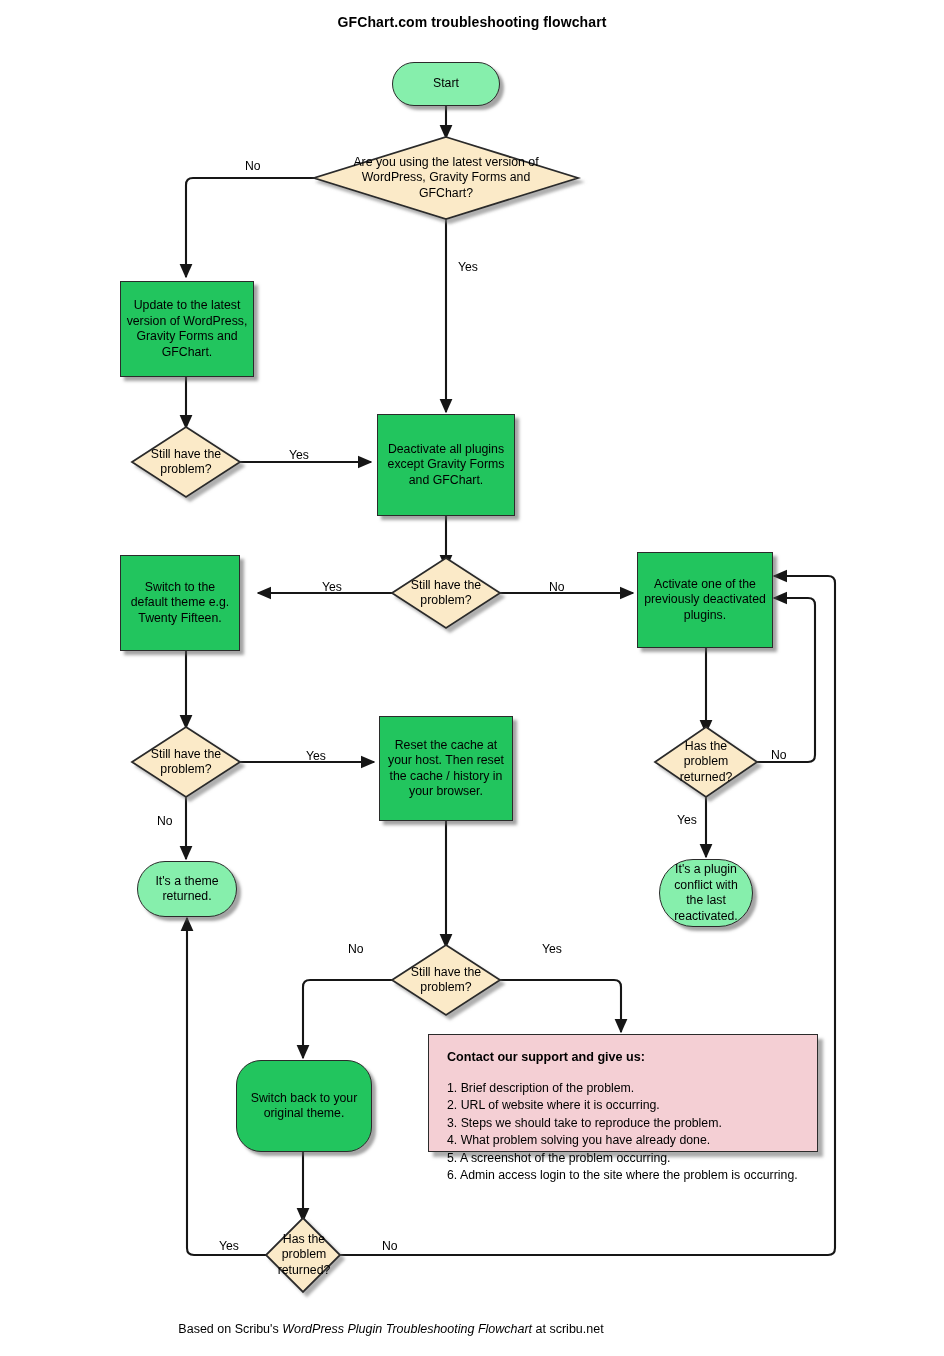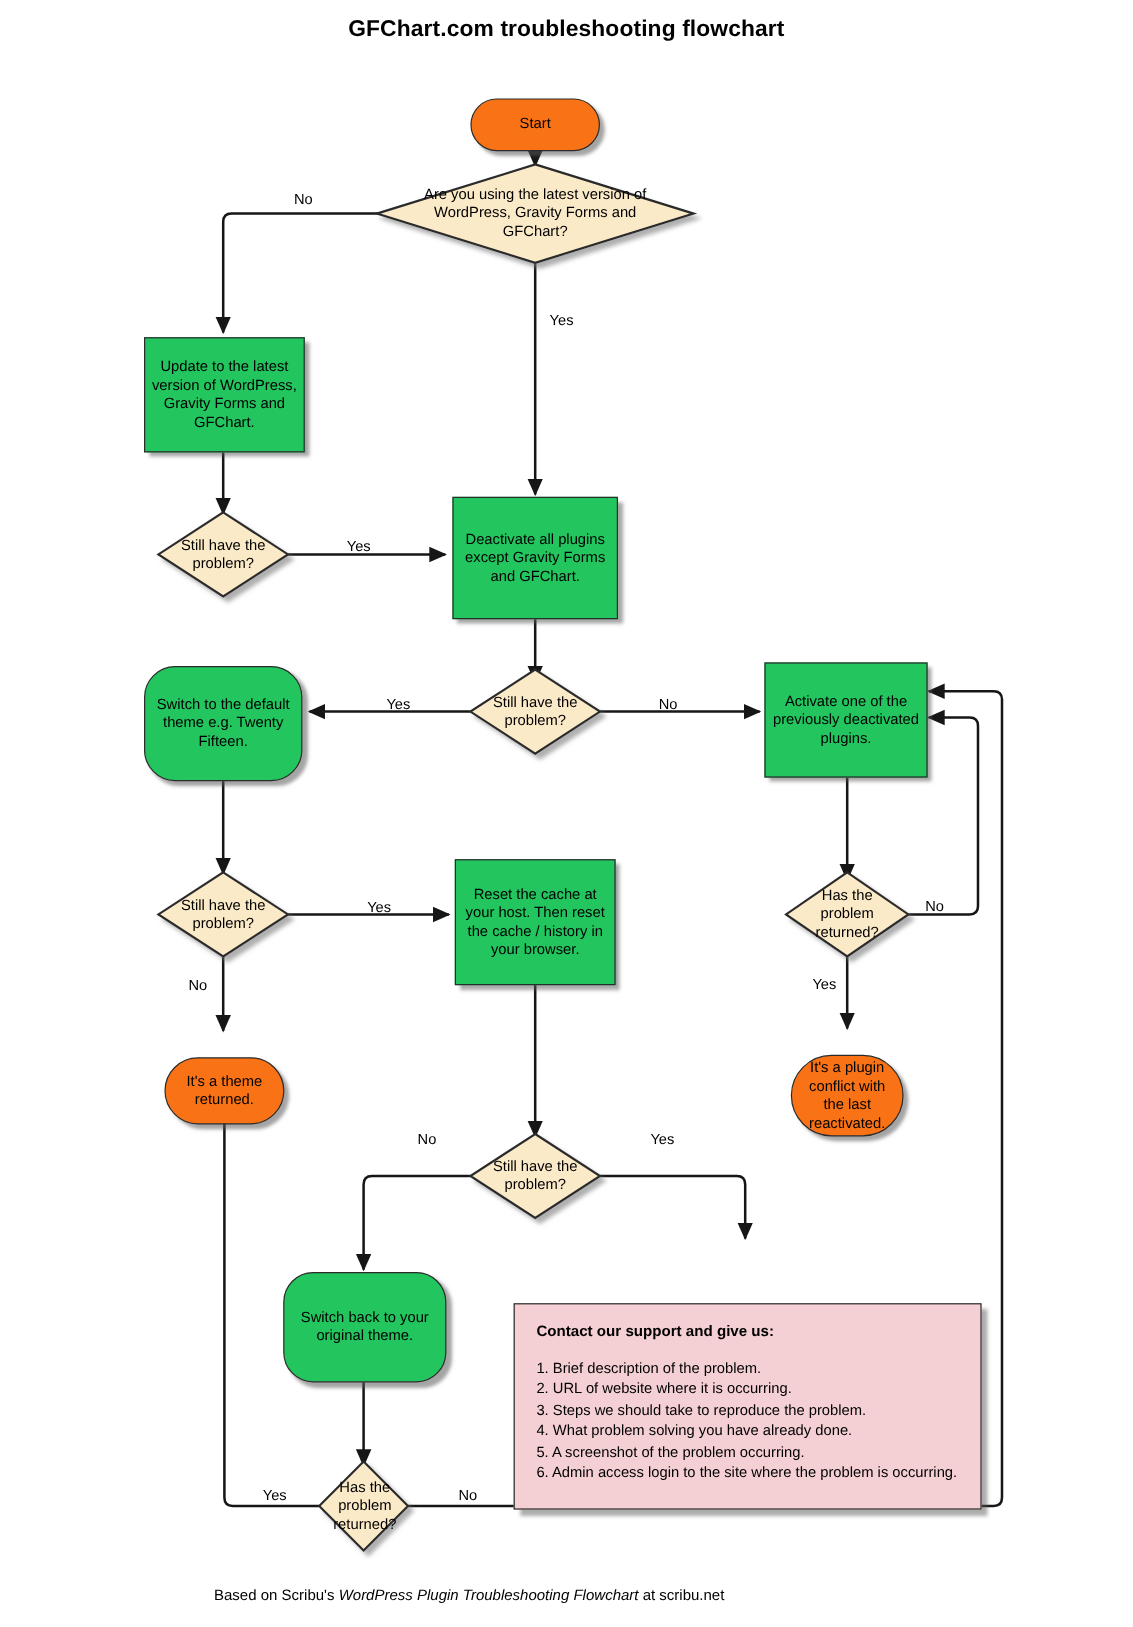--- a/index.html
+++ b/index.html
@@ -19,21 +19,21 @@
     left: 0; top: 0;
     width: 944px;
     height: 1356px;
   }
   .page-title {
     position: absolute;
     left: 0;
     top: 14px;
     width: 944px;
     text-align: center;
-    font-size: 19px;
+    font-size: 14px;
     font-weight: bold;
     color: #000;
     letter-spacing: 0.1px;
   }
   .footer {
     position: absolute;
     left: 0;
     top: 1322px;
     width: 782px;
     text-align: center;
@@ -64,25 +64,24 @@
     box-shadow: 4px 4px 3px rgba(90,90,90,0.55);
   }
   
   .node-decision {
     background: transparent;
     border: none;
     box-shadow: none;
   }
   
   .node-terminator {
-    background: #f97316;
+    background: #86efac;
     border: 1.7px solid #2b2b2b;
     border-radius: 999px;
     box-shadow: 4px 4px 3px rgba(90,90,90,0.55);
-    margin-top: 20px;
   }
   
   .node-callout {
     background: #f4cfd4;
     border: 1.8px solid #2b2b2b;
     box-shadow: 5px 5px 3px rgba(90,90,90,0.5);
     display: block;
     text-align: left;
     padding: 15px 18px 12px 18px;
   }
@@ -193,21 +192,21 @@
 </div>
 
 <div class="node node-process" style="left:377px; top:414px; width:138px; height:102px;">
   <span class="label">Deactivate all plugins except Gravity Forms and GFChart.</span>
 </div>
 
 <div class="node node-decision" style="left:399px; top:575px; width:94px; height:36px;">
   <span class="label">Still have the problem?</span>
 </div>
 
-<div class="node node-process" style="left:120px; top:555px; width:132px; height:96px;border-radius:26px;">
+<div class="node node-process" style="left:120px; top:555px; width:120px; height:96px;">
   <span class="label">Switch to the default theme e.g. Twenty Fifteen.</span>
 </div>
 
 <div class="node node-process" style="left:637px; top:552px; width:136px; height:96px;">
   <span class="label">Activate one of the previously deactivated plugins.</span>
 </div>
 
 <div class="node node-decision" style="left:139px; top:744px; width:94px; height:36px;">
   <span class="label">Still have the problem?</span>
 </div>
@@ -229,21 +228,21 @@
 </div>
 
 <div class="node node-decision" style="left:399px; top:962px; width:94px; height:36px;">
   <span class="label">Still have the problem?</span>
 </div>
 
 <div class="node node-process" style="left:236px; top:1060px; width:136px; height:92px;border-radius:25px;">
   <span class="label">Switch back to your original theme.</span>
 </div>
 
-<div class="node node-callout" style="left:428px; top:1086px; width:390px; height:172px;">
+<div class="node node-callout" style="left:428px; top:1034px; width:390px; height:118px;">
   <div class="callout-title">Contact our support and give us:</div>
   <div class="callout-list">
     <div>1. Brief description of the problem.</div>
     <div>2. URL of website where it is occurring.</div>
     <div>3. Steps we should take to reproduce the problem.</div>
     <div>4. What problem solving you have already done.</div>
     <div>5. A screenshot of the problem occurring.</div>
     <div>6. Admin access login to the site where the problem is occurring.</div>
   </div>
 </div>

